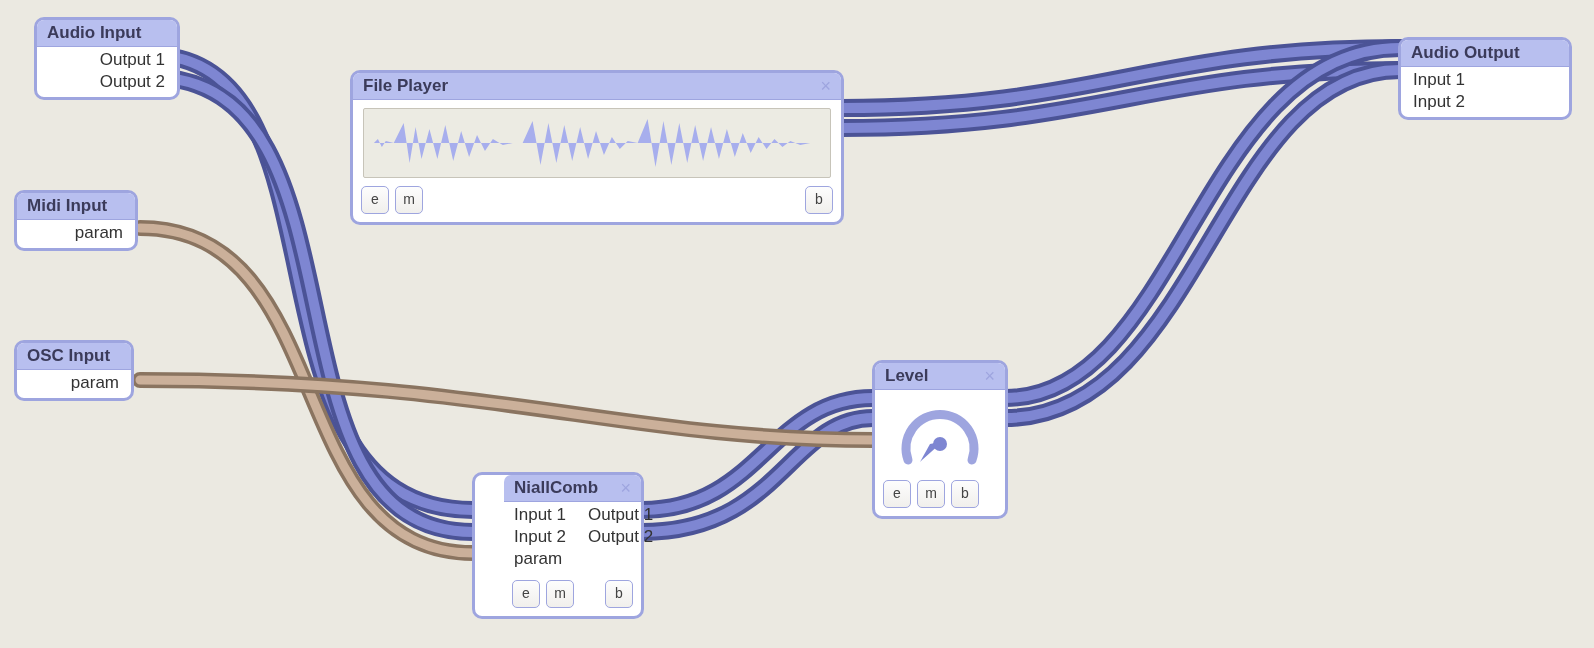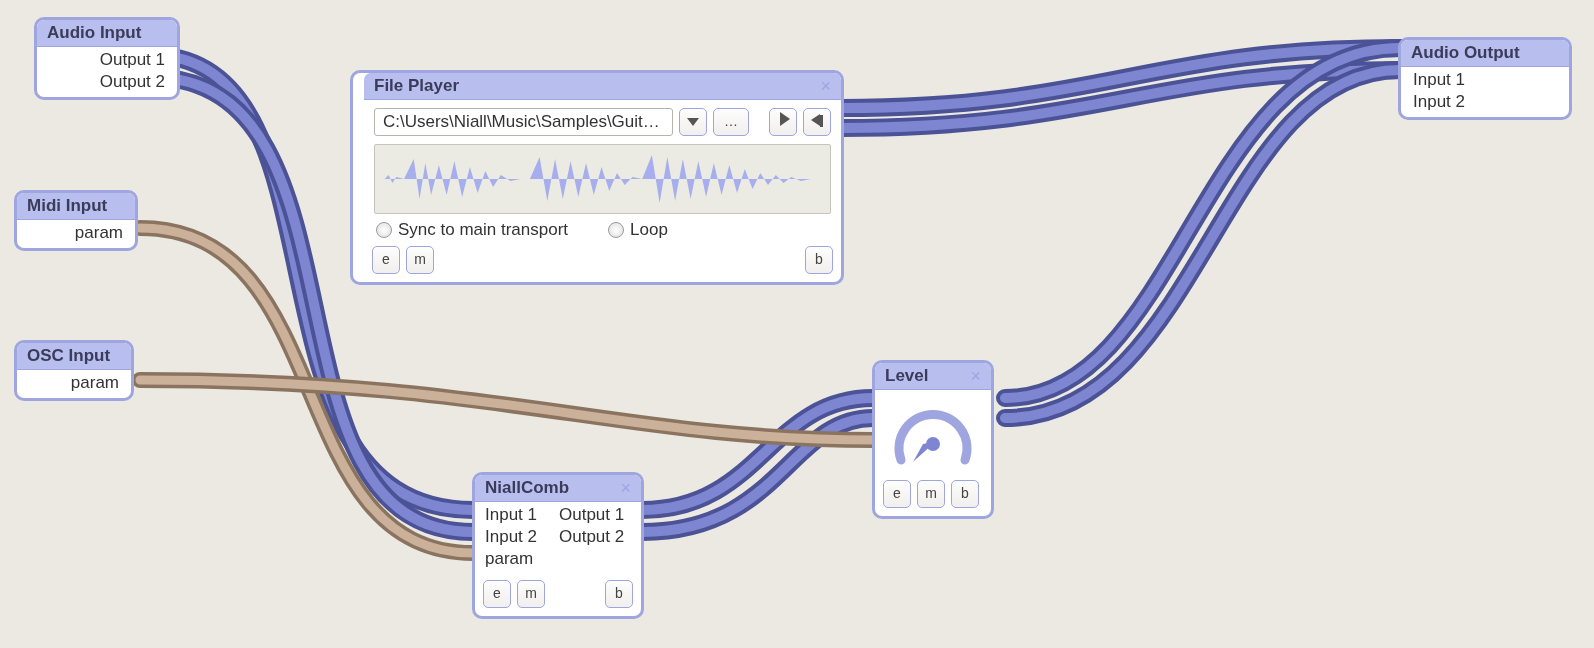--- a/index.html
+++ b/index.html
@@ -94,58 +94,40 @@
 
 <div class="node tiny" style="left:14px;top:340px;width:120px;">
   <div class="titlebar">
     <span>OSC Input</span>
   </div>
   <div class="body" style="text-align:right;">
     <div class="port">param</div>
   </div>
 </div>
 
-<div class="node" style="left:350px;top:70px;width:494px;padding-left:11px;">
+<div class="node" style="left:350px;top:70px;width:494px;">
   <div class="titlebar">
     <span>File Player</span>
     <span class="close">×</span>
-  </div>
-  <div style="display:flex;gap:6px;padding:8px 10px 0 10px;align-items:center;">
-    <div class="pathbox">C:\Users\Niall\Music\Samples\Guitar…</div>
-    <div class="sq dd"></div>
-    <div class="sq" style="width:34px;">…</div>
-    <div style="width:8px;"></div>
-    <div class="sq play"></div>
-    <div class="sq rew"></div>
   </div>
   <div class="waveform">
     <svg viewBox="0 0 470 68" preserveAspectRatio="none">
       <path fill="#a7aeed" d="M0 34 L10 34 L14 30 L18 38 L22 32 L30 34 L40 14 L46 54 L52 18 L58 50 L66 20 L74 50 L82 16 L90 52 L98 22 L106 48 L114 26 L122 42 L130 30 L140 36 L150 34 L160 34 L170 12 L178 56 L186 14 L194 54 L202 16 L210 52 L218 18 L226 50 L234 22 L242 46 L250 28 L258 40 L266 32 L276 34 L286 10 L294 58 L302 12 L310 56 L318 14 L326 54 L334 16 L342 52 L350 18 L358 50 L366 20 L374 48 L382 24 L390 44 L398 28 L406 40 L414 30 L422 38 L430 32 L440 36 L450 34 L470 34 Z"></path>
     </svg>
-  </div>
-  <div class="radios">
-    <div class="radio">
-      <span class="dot"></span>
-      <span>Sync to main transport</span>
-    </div>
-    <div class="radio">
-      <span class="dot"></span>
-      <span>Loop</span>
-    </div>
   </div>
   <div class="btnrow space">
     <div style="display:flex;gap:6px;">
       <div class="sq">e</div>
       <div class="sq">m</div>
     </div>
     <div class="sq">b</div>
   </div>
 </div>
 
-<div class="node" style="left:472px;top:472px;width:172px;">
+<div class="node" style="left:472px;top:472px;width:172px;padding-left:29px;">
   <div class="titlebar">
     <span>NiallComb</span>
     <span class="close">×</span>
   </div>
   <div class="body ports">
     <div class="col">
       <span class="port">Input 1</span>
       <span class="port">Input 2</span>
       <span class="port">param</span>
     </div>
@@ -156,21 +138,21 @@
   </div>
   <div class="btnrow space">
     <div style="display:flex;gap:6px;">
       <div class="sq">e</div>
       <div class="sq">m</div>
     </div>
     <div class="sq">b</div>
   </div>
 </div>
 
-<div class="node" style="left:872px;top:360px;width:122px;">
+<div class="node" style="left:872px;top:360px;width:136px;">
   <div class="titlebar">
     <span>Level</span>
     <span class="close">×</span>
   </div>
   <div class="dial">
     <svg width="96" height="80" viewBox="0 0 96 80">
       <path d="M16 64 A 34 34 0 1 1 80 64" fill="none" stroke="#9ea5df" stroke-width="9" stroke-linecap="round"></path>
       <path d="M48 48 L30 64 L42 50 Z" fill="#7e86d2"></path>
       <polygon points="48,46 28,66 38,48" fill="#7e86d2"></polygon>
       <circle cx="48" cy="48" r="7" fill="#7e86d2"></circle>

